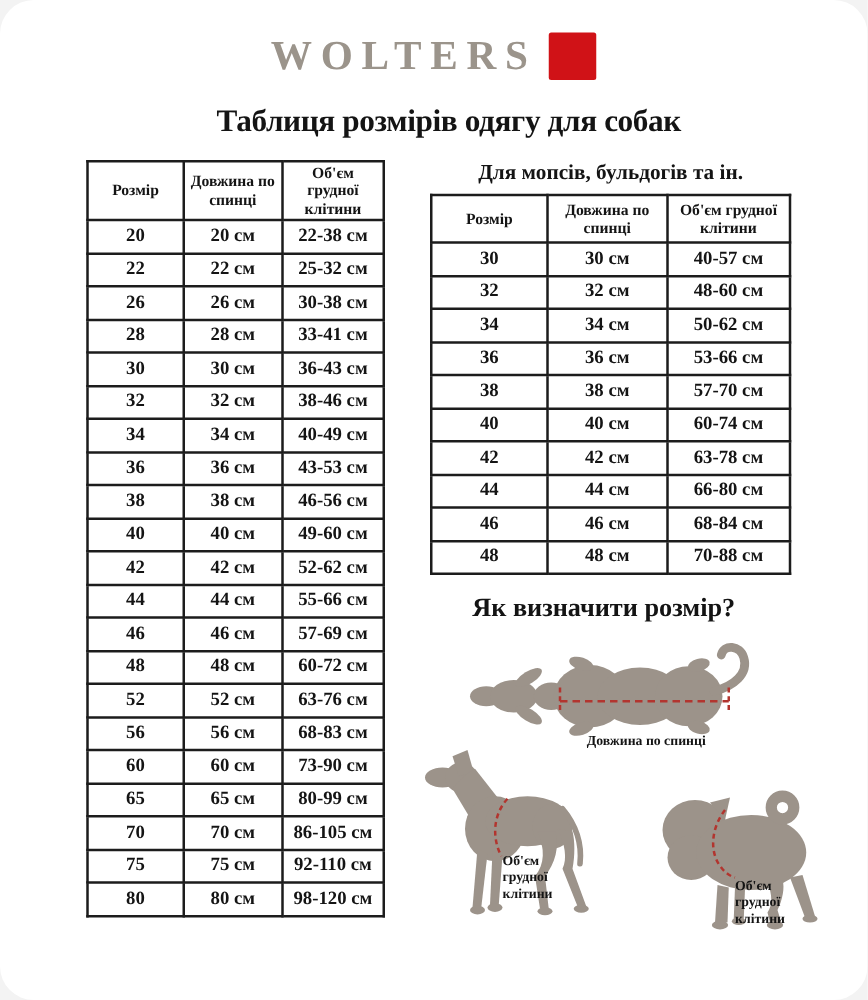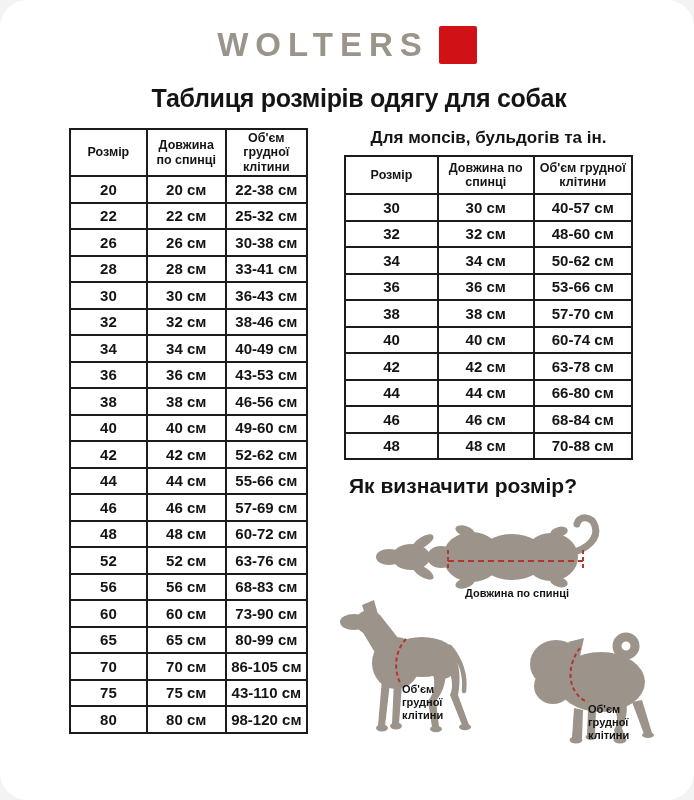--- a/index.html
+++ b/index.html
@@ -1,39 +1,39 @@
 <!DOCTYPE html>
 <html style="--logo: #9b948b; --accent: #d01217; --silhouette: #9c938a; --measure: #b2352f; --text: #141414; --border: #1c1c1c; --background: #ffffff;"><head>
 <meta charset="utf-8">
 <style>
   html,body{margin:0;padding:0;background:#f3f3f3;}
   .page{
     position:relative;width:694px;height:800px;margin:0 auto;
     background:var(--background,#fff);
-    font-family:Liberation Sans, sans-serif;
+    font-family:Liberation Serif, serif;
     color:var(--text,#141414);overflow:hidden;border-radius:27px;
   }
   
   .brand{position:absolute;top:26px;left:0;width:694px;display:flex;justify-content:center;align-items:center;}
   .logo-text{font-size:33px;font-weight:700;letter-spacing:7px;color:var(--logo,#9b948b);line-height:38px;}
   .logo-square{width:38px;height:38px;background:var(--accent,#d01217);border-radius:2px;margin-left:10px;}
   .main-title{position:absolute;top:72px;left:0;width:694px;margin:12px;text-align:center;
     font-size:25px;font-weight:700;letter-spacing:-0.3px;}
   
   .table-block{position:absolute;top:128px;}
   .tbl-left{left:69px;width:239px;}
   .tbl-right{left:344px;width:289px;}
   .block-title{margin:0 0 7px 0;text-align:center;font-size:17px;font-weight:700;white-space:nowrap;}
   table.size-table{border-collapse:collapse;width:100%;table-layout:fixed;}
   .size-table th,.size-table td{border:2px solid var(--border,#1c1c1c);text-align:center;vertical-align:middle;}
   .size-table th{font-size:12.5px;line-height:1.15;font-weight:700;height:34px;padding:1px 3px;}
   .size-table td{font-size:15px;font-weight:700;height:24.5px;padding:0 2px;}
   .size-table col.c1{width:32.4%}.size-table col.c2{width:33.3%}.size-table col.c3{width:34.3%}
   
-  .howto-title{position:absolute;left:332px;top:474px;width:262px;margin:0;text-align:center;
+  .howto-title{position:absolute;left:352px;top:474px;width:262px;margin:0;text-align:center;
     font-size:21px;font-weight:700;}
   .svg-abs{position:absolute;}
   .dog-top{left:375px;top:513px;}
   .dog-stand{left:338px;top:599px;}
   .dog-bull{left:526px;top:630px;}
   .measure-label{position:absolute;font-weight:700;line-height:13px;font-size:11px;}
   .back-label{left:436px;top:587px;width:162px;text-align:center;}
   .chest-label-1{left:402px;top:683px;white-space:pre-line;}
   .chest-label-2{left:588px;top:703px;white-space:pre-line;}
 </style>
@@ -155,21 +155,21 @@
             <td>80-99 см</td>
           </tr>
           <tr>
             <td>70</td>
             <td>70 см</td>
             <td>86-105 см</td>
           </tr>
           <tr>
             <td>75</td>
             <td>75 см</td>
-            <td>43-110 см</td>
+            <td>92-110 см</td>
           </tr>
           <tr>
             <td>80</td>
             <td>80 см</td>
             <td>98-120 см</td>
           </tr>
         </tbody>
     </table>
   </section>
 

